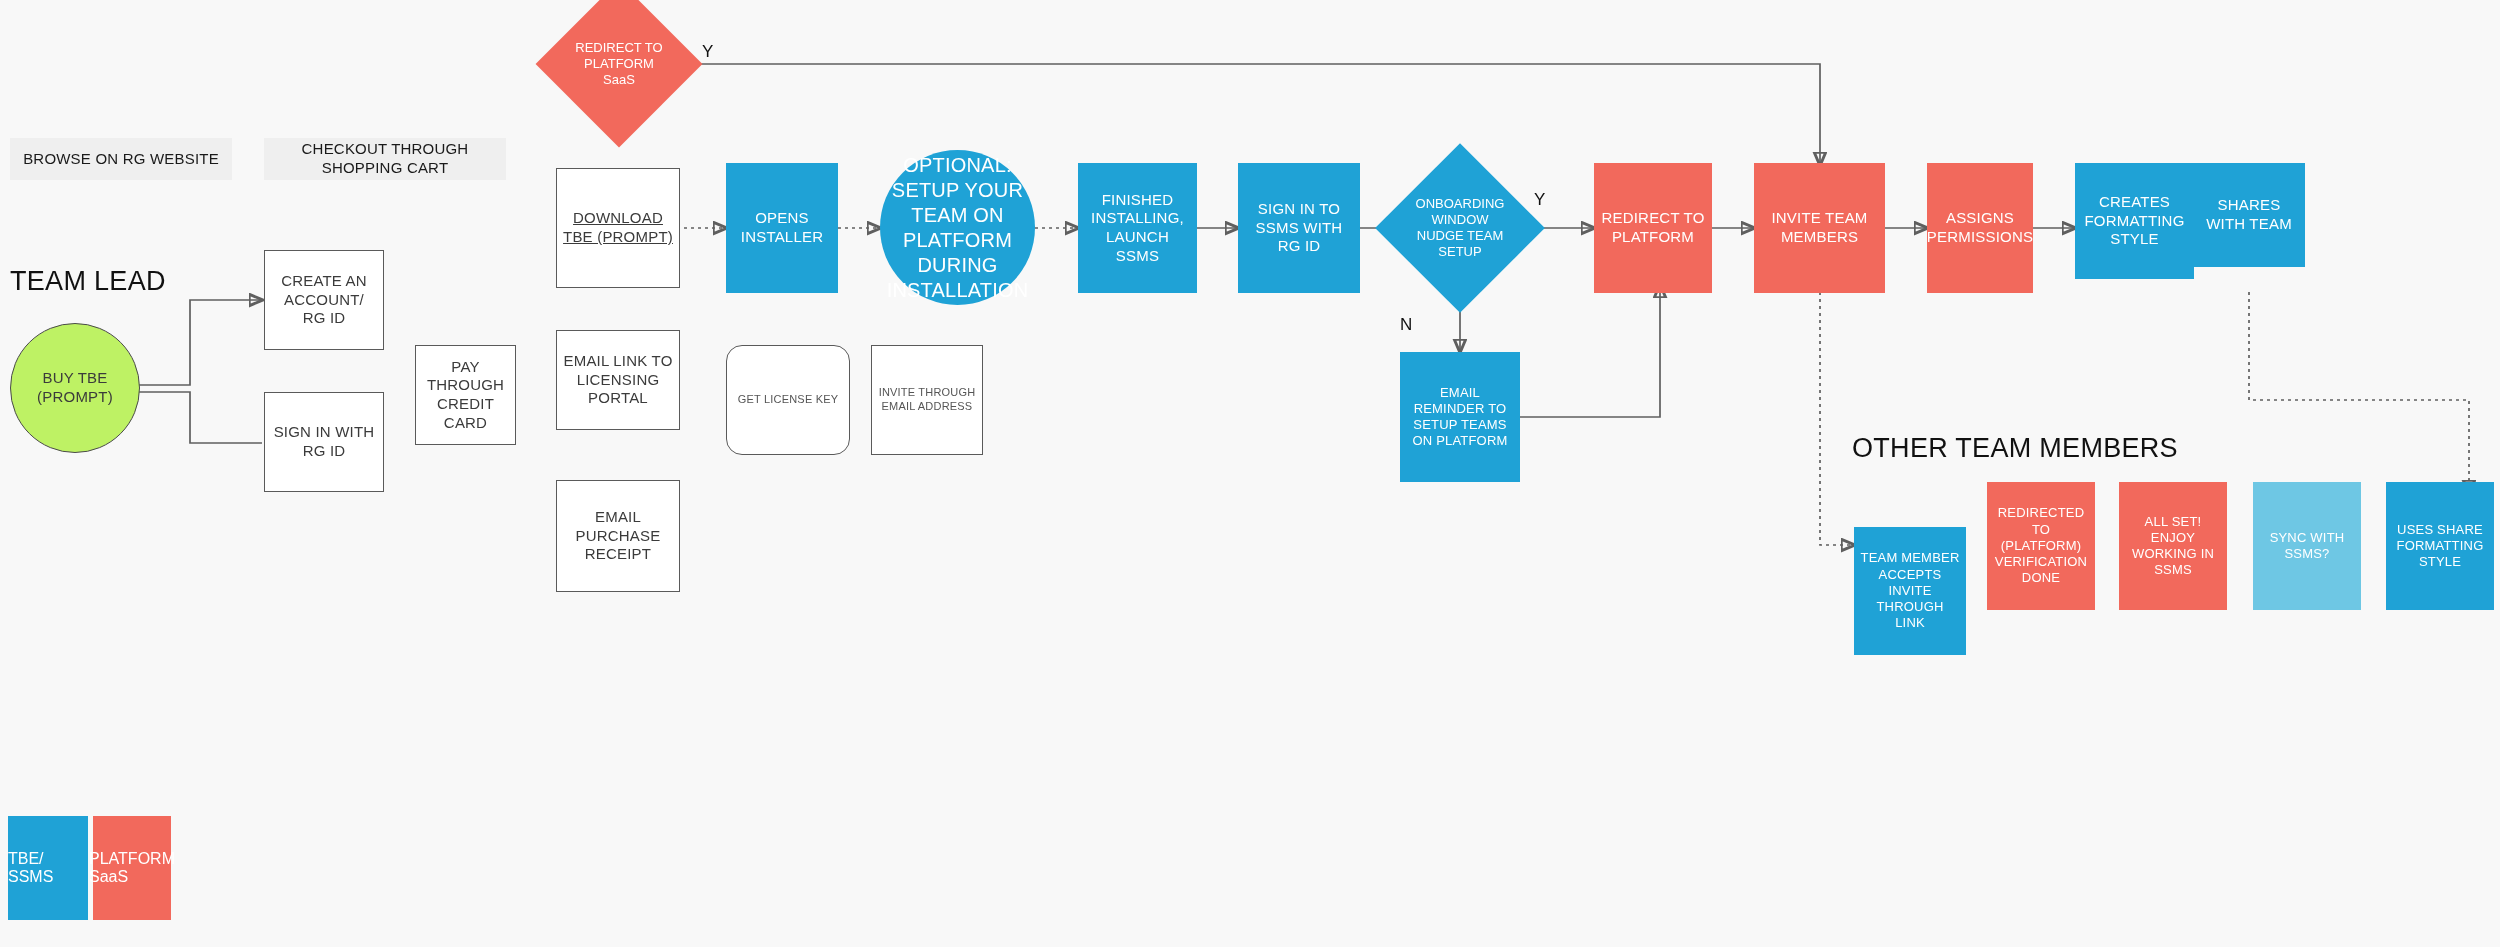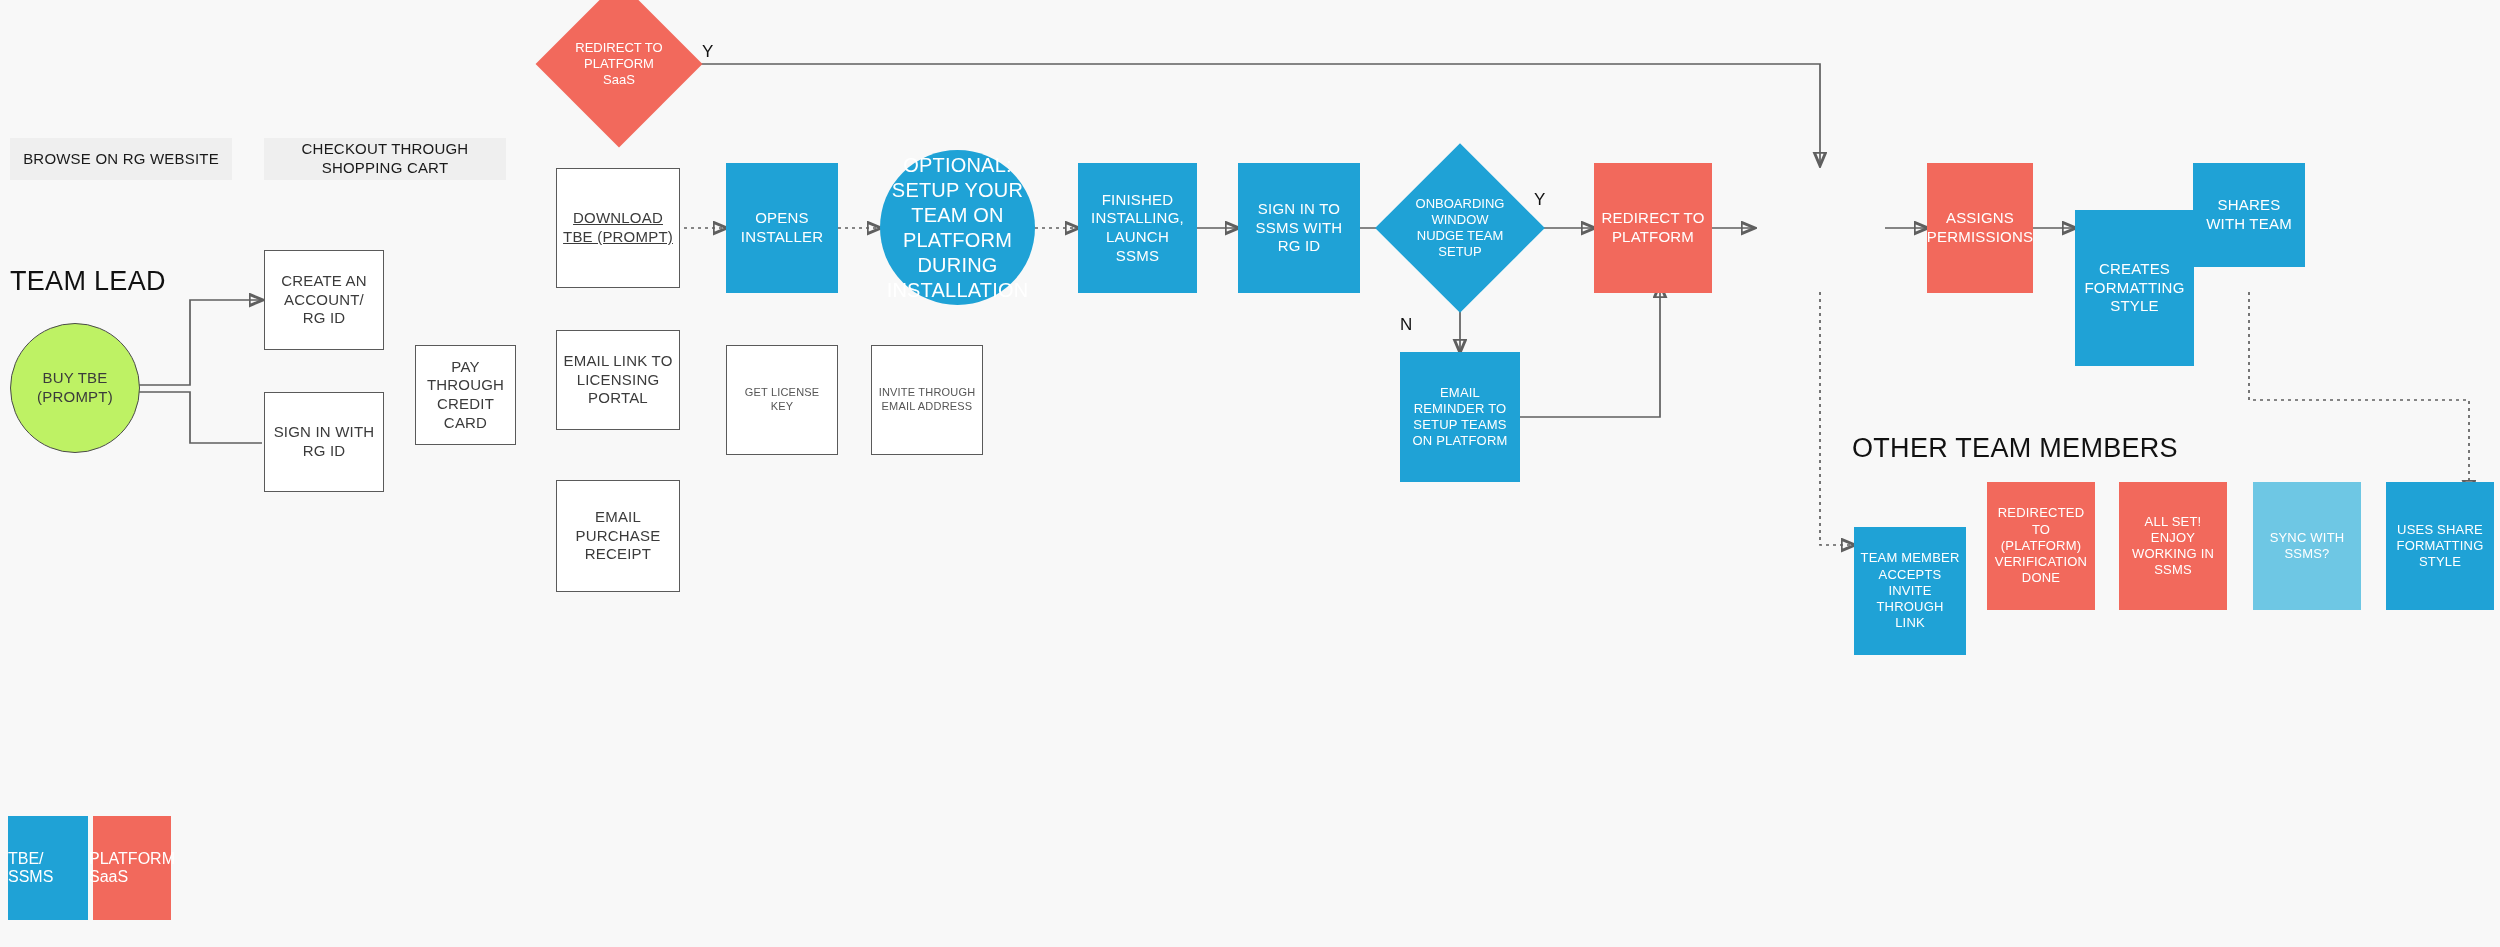--- a/index.html
+++ b/index.html
@@ -230,21 +230,21 @@
   </div>
 
   <div class="node box-white" style="left:556px; top:480px; width:124px; height:112px;">
     <span class="lbl">EMAIL PURCHASE RECEIPT</span>
   </div>
 
   <div class="node box-blue" style="left:726px; top:163px; width:112px; height:130px;">
     <span class="lbl">OPENS INSTALLER</span>
   </div>
 
-  <div class="node box-white small-txt" style="left:726px; top:345px; width:112px; height:110px;">
+  <div class="node box-white small-txt" style="left:726px; top:345px; width:124px; height:110px;border-radius:16px;">
     <span class="lbl">GET LICENSE KEY</span>
   </div>
 
   <div class="node circle box-blue" style="left:880px; top:150px; width:155px; height:155px; font-size:20px;">
     <span class="lbl">OPTIONAL: SETUP YOUR TEAM ON PLATFORM DURING INSTALLATION</span>
   </div>
 
   <div class="node box-white small-txt" style="left:871px; top:345px; width:112px; height:110px;">
     <span class="lbl">INVITE THROUGH EMAIL ADDRESS</span>
   </div>
@@ -263,26 +263,29 @@
   </div>
 
   <div class="node box-blue" style="left:1400px; top:352px; width:120px; height:130px; font-size:13px;">
     <span class="lbl">EMAIL REMINDER TO SETUP TEAMS ON PLATFORM</span>
   </div>
 
   <div class="node box-red" style="left:1594px; top:163px; width:118px; height:130px;">
     <span class="lbl">REDIRECT TO PLATFORM</span>
   </div>
 
+  <div class="node box-red" style="left:1754px; top:163px; width:131px; height:130px;">
+    <span class="lbl">INVITE TEAM MEMBERS</span>
+  </div>
 
   <div class="node box-red" style="left:1927px; top:163px; width:106px; height:130px;">
     <span class="lbl">ASSIGNS PERMISSIONS</span>
   </div>
 
-  <div class="node box-blue" style="left:2075px; top:163px; width:119px; height:156px;margin-top:47px;">
+  <div class="node box-blue" style="left:2075px; top:163px; width:119px; height:116px;">
     <span class="lbl">CREATES FORMATTING STYLE</span>
   </div>
 
   <div class="node box-blue" style="left:2193px; top:163px; width:112px; height:104px;text-align:center;">
     <span class="lbl">SHARES WITH TEAM</span>
   </div>
 
   <div class="diamond d-red" style="left:560px; top:5px; width:118px; height:118px;">
     <div class="dshape"></div>
     <div class="dlabel" style="font-size:13px;">REDIRECT TO PLATFORM SaaS</div>

